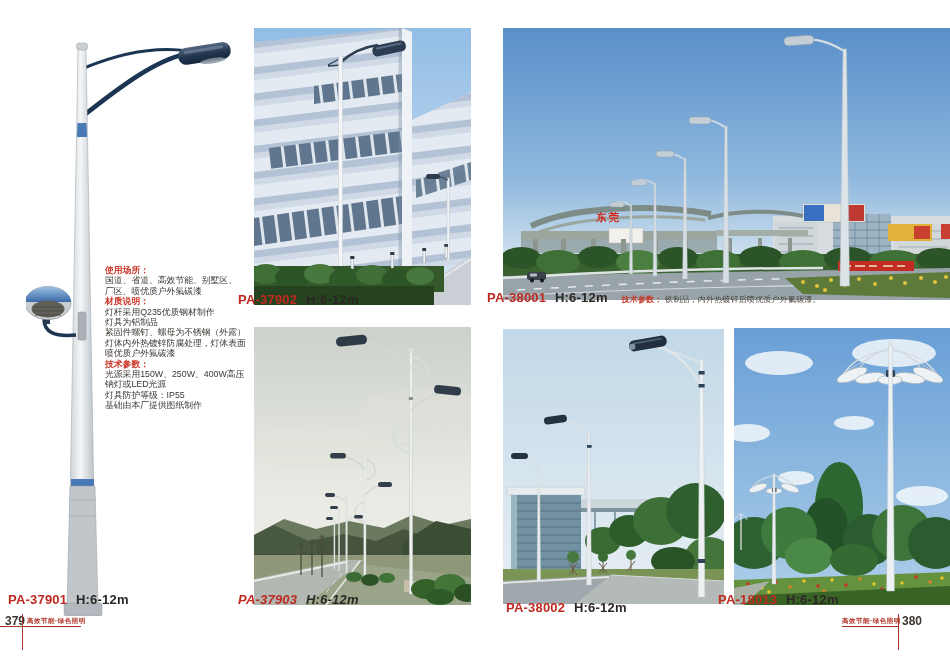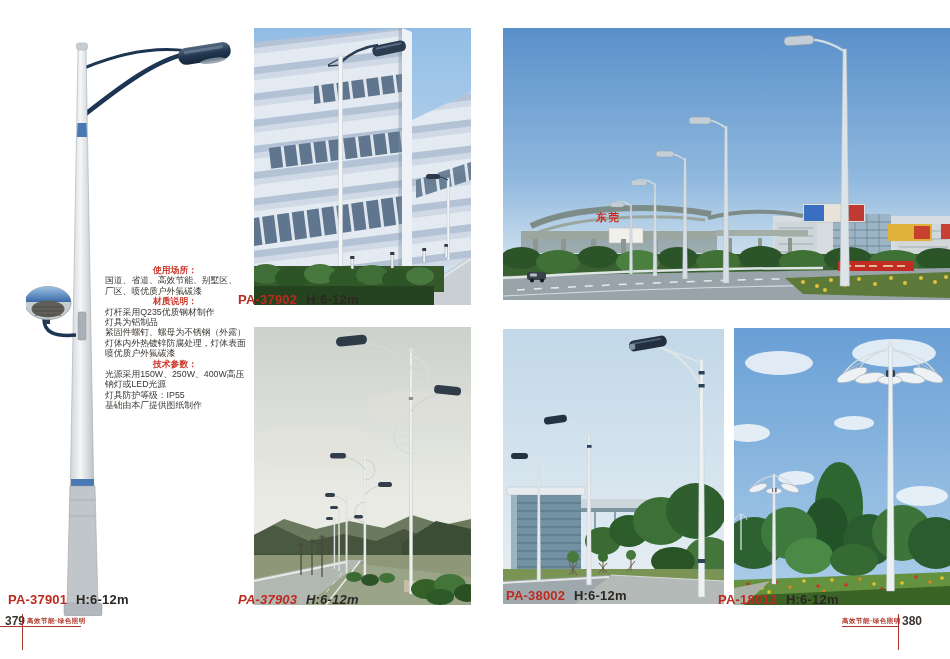--- a/index.html
+++ b/index.html
@@ -13,21 +13,21 @@
   .plabel{position:absolute;white-space:nowrap;font-weight:bold;font-size:13px;letter-spacing:0.2px;}
   .plabel .code{color:#bf2a20;}
   .plabel .hspec{color:#2b2724;margin-left:5px;}
   .plabel .tech-wrap{font-size:8px;margin-left:10px;}
   .plabel .tech-label{color:#c53a2a;font-weight:bold;}
   .plabel .tech-text{color:#4a443c;font-weight:normal;}
 
   
   .spec{position:absolute;left:105px;top:265px;width:140px;font-size:8.8px;line-height:10.4px;
         color:#3c3833;white-space:nowrap;}
-  .spec .hd{color:#cc372a;font-weight:bold;text-align:center;}
+  .spec .hd{color:#cc372a;font-weight:bold;}
 
   
   .pageno{position:absolute;font-weight:bold;font-size:12px;color:#3a3530;}
   .slogan{position:absolute;font-weight:bold;font-size:6.5px;color:#b23527;letter-spacing:0.5px;white-space:nowrap;}
   .redline{position:absolute;background:#a8362a;}
 
   
   .toll-sign{position:absolute;left:109px;top:199px;font-size:10.5px;font-weight:bold;
              color:#d0271b;letter-spacing:2px;white-space:nowrap;}
 </style>
@@ -386,20 +386,28 @@
         <rect x="128" y="152" width="16" height="5.5" rx="2.7" fill="#c3ced6" stroke="#93a2ac" stroke-width="0.4"></rect>
         <polygon points="151.2,155 152.8,155 154,248 150,248" fill="#d8dfe4" stroke="#aeb9c0" stroke-width="0.4"></polygon>
         <path d="M128,178 C123,174 118,173 113,174" fill="none" stroke="#d4dce1" stroke-width="1.1"></path>
         <rect x="107" y="174" width="14" height="5" rx="2.5" fill="#c3ced6" stroke="#93a2ac" stroke-width="0.4"></rect>
         <polygon points="127.3,176 128.7,176 129.6,246 126.4,246" fill="#d8dfe4" stroke="#aeb9c0" stroke-width="0.4"></polygon>
       </g>
     </svg>
     <span class="toll-sign">东莞</span>
   </figure>
 
+  <div class="plabel" style="left:487px;top:290px;">
+    <span class="code">PA-38001</span>
+    <span class="hspec">H:6-12m</span>
+    <span class="tech-wrap">
+      <span class="tech-label">技术参数：</span>
+      <span class="tech-text">铁制品，内外热镀锌后喷优质户外氟碳漆。</span>
+    </span>
+  </div>
 
   <figure class="abs" style="left:487px;top:313px;width:221px;height:275px;">
     <svg viewBox="0 0 221 275" width="221" height="275">
       <defs>
         <linearGradient id="sky5" x1="0" y1="0" x2="0" y2="1">
           <stop offset="0" stop-color="#c2d8e8"></stop>
             <stop offset="1" stop-color="#e8eff4"></stop>
         </linearGradient>
       </defs>
       <rect width="221" height="275" fill="url(#sky5)"></rect>
@@ -452,21 +460,21 @@
           <rect x="126" y="12" width="6" height="6" rx="2" fill="#8094a4"></rect>
         </g>
         <polygon points="196.8,30 200.2,30 201.8,268 195.2,268" fill="#eef1f2" stroke="#c2cad0" stroke-width="0.5"></polygon>
         <rect x="195.6" y="42" width="6" height="3.5" fill="#2e4258"></rect>
         <rect x="195.6" y="55" width="6" height="3.5" fill="#2e4258"></rect>
         <rect x="194.8" y="230" width="7.4" height="4" fill="#2e4258"></rect>
       </g>
     </svg>
   </figure>
 
-  <div class="plabel" style="left:487px;top:588px;padding-left:19px;">
+  <div class="plabel" style="left:487px;top:600px;padding-left:19px;">
     <span class="code">PA-38002</span>
     <span class="hspec">H:6-12m</span>
   </div>
 
   <figure class="abs" style="left:718px;top:312px;width:218px;height:277px;">
     <svg viewBox="0 0 218 277" width="218" height="277">
       <defs>
         <linearGradient id="sky6" x1="0" y1="0" x2="0" y2="1">
           <stop offset="0" stop-color="#699fd6"></stop>
             <stop offset="1" stop-color="#aecfe9"></stop>

